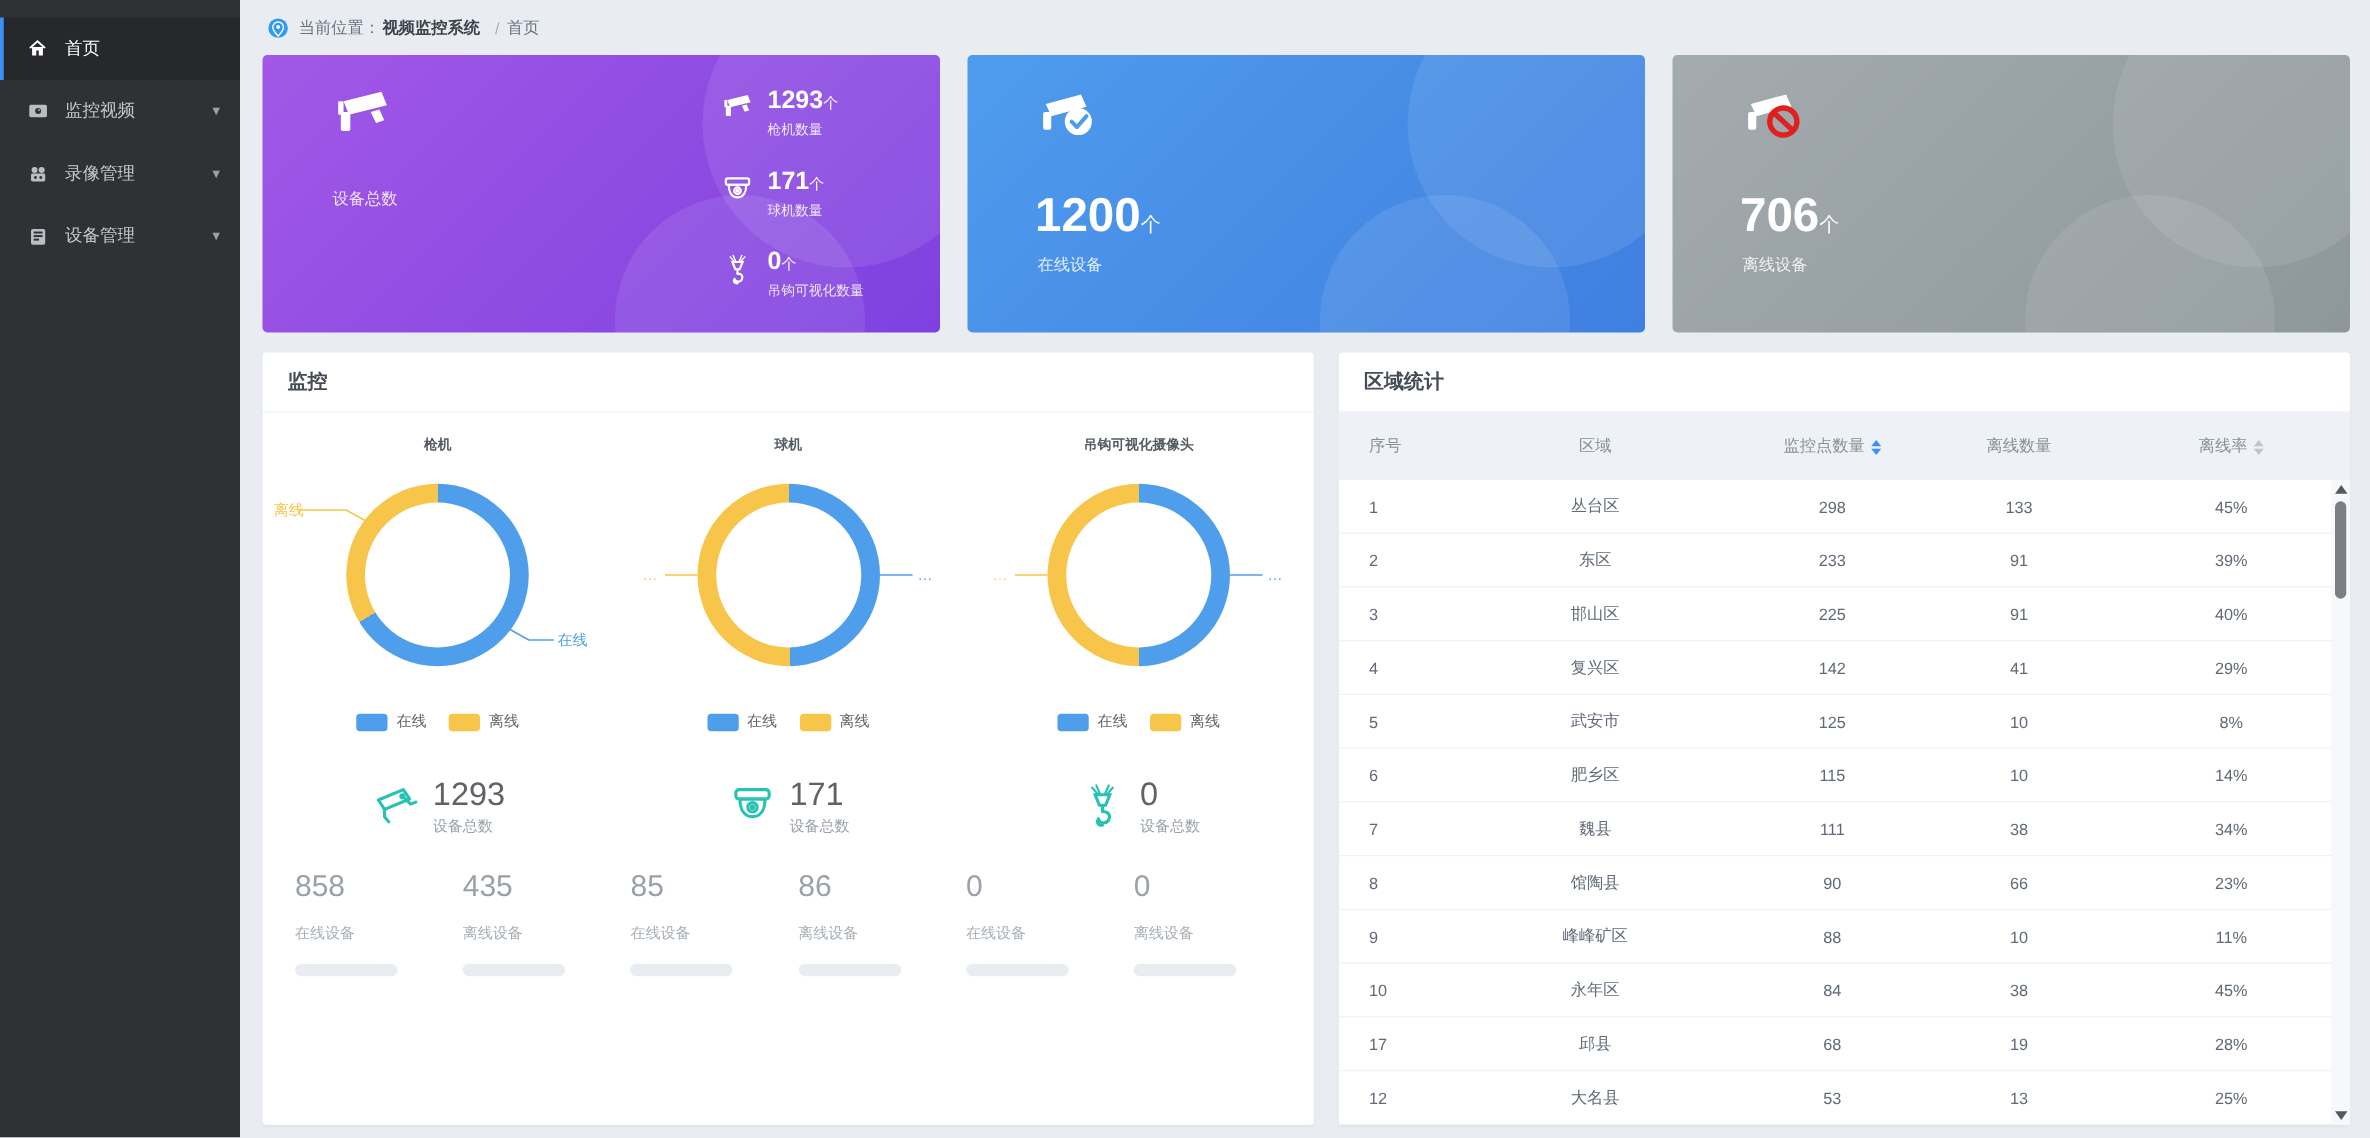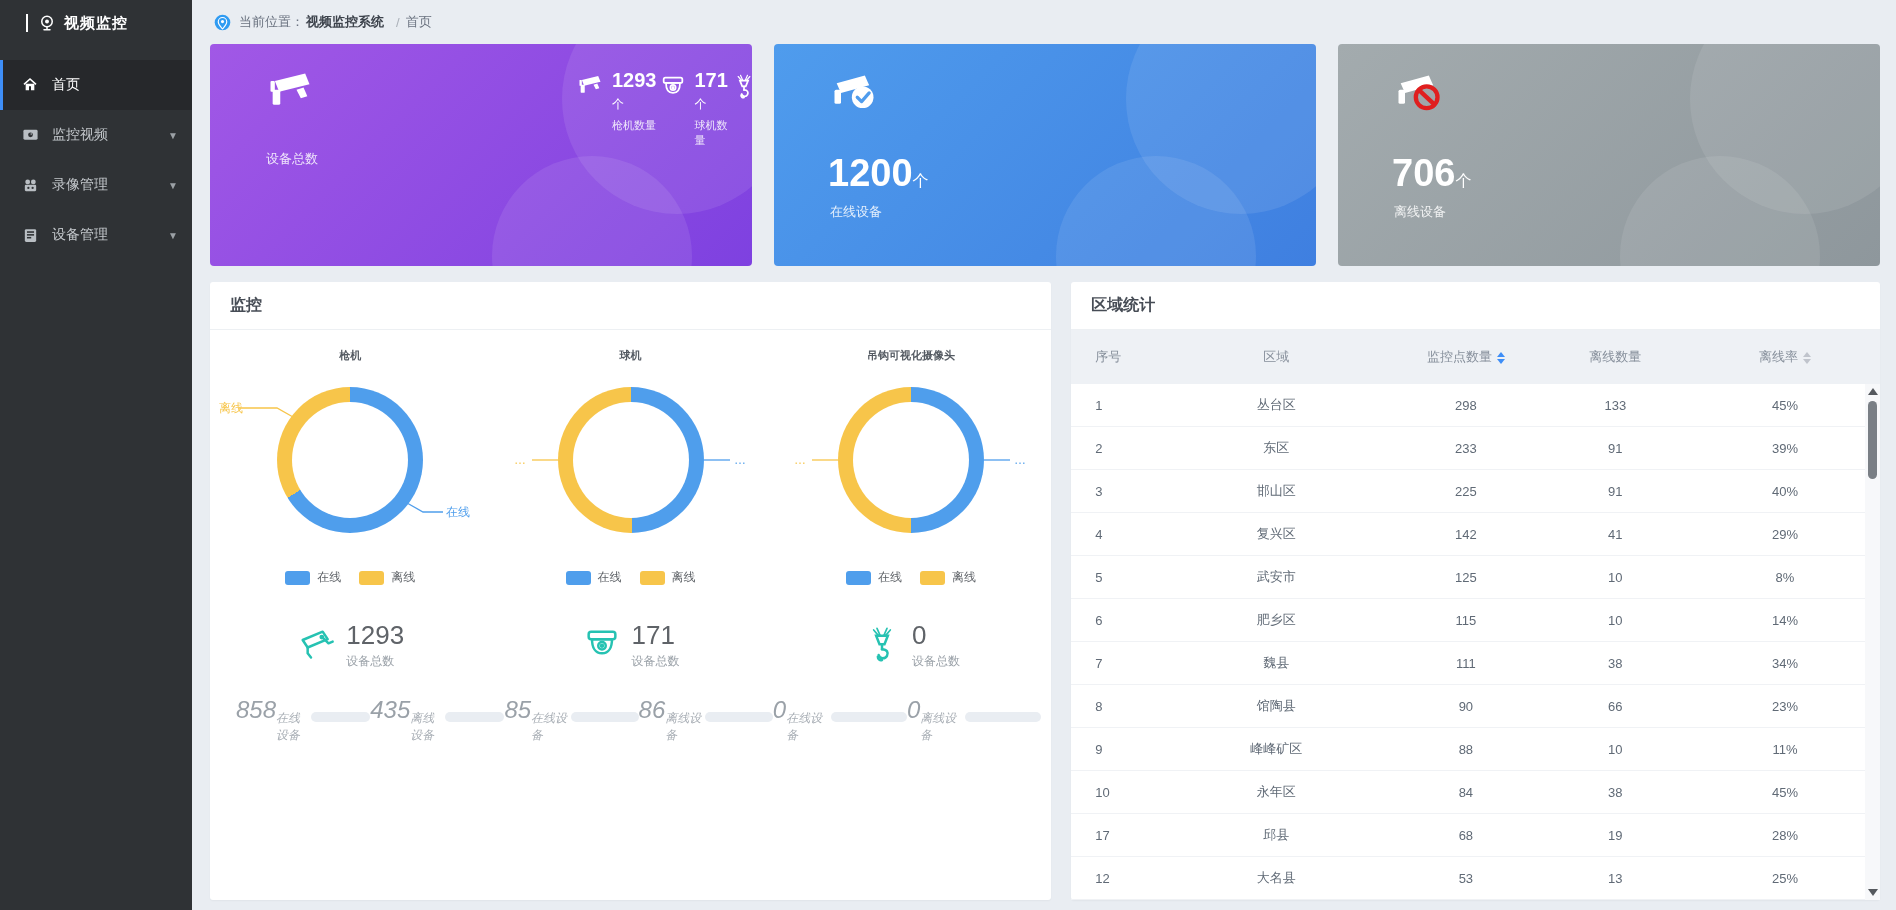--- a/index.html
+++ b/index.html
@@ -36,21 +36,21 @@
   .card.c3 { background:linear-gradient(135deg,#a3abae,#8e979c); }
   .card .deco1,.card .deco2 { position:absolute; border-radius:50%; background:rgba(255,255,255,.09); }
   .card .deco1 { width:230px; height:230px; right:-40px; top:-60px; }
   .card .deco2 { width:200px; height:200px; right:60px; bottom:-90px; }
   .card-icon { height:74px; display:flex; align-items:flex-start; padding-left:28px; }
   .card-value { font-size:38px; font-weight:bold; padding-left:28px; margin-top:10px; }
   .card-value .suffix { font-size:16px; font-weight:normal; }
   .card-label { font-size:13px; opacity:.85; padding-left:30px; margin-top:8px; }
   .card-flex { display:flex; position:relative; z-index:1; height:100%; }
   .card-left { flex:1; display:flex; flex-direction:column; }
-  .card-sub { width:150px; display:flex; flex-direction:row; justify-content:space-between; padding:2px 0; }
+  .card-sub { width:150px; display:flex; flex-direction:column; justify-content:space-between; padding:2px 0; }
   .sub-row { display:flex; align-items:flex-start; }
   .sub-ic { width:30px; margin-right:8px; display:flex; margin-top:3px; }
   .sub-val { font-size:20px; font-weight:bold; line-height:20px; }
   .sub-val .suffix { font-size:12px; font-weight:normal; }
   .sub-label { font-size:11px; opacity:.85; margin-top:4px; }
 
   
   .panels { flex:1; display:flex; gap:20px; padding:16px 16px 10px 18px; min-height:0; }
   .panel { background:#fff; border-radius:3px; display:flex; flex-direction:column; box-shadow:0 1px 2px rgba(0,0,0,.04); min-width:0; }
   .panel-monitor { flex:1.04; }
@@ -69,21 +69,21 @@
   .legend { display:flex; gap:18px; margin:26px 0 0; }
   .legend-item { display:flex; align-items:center; gap:7px; font-size:12px; color:#5f6368; cursor:pointer; }
   .legend-swatch { width:25px; height:14px; border-radius:3px; }
   .total-row { display:flex; align-items:center; gap:10px; margin-top:34px; }
   .total-ic { display:flex; }
   .total-num { font-size:26px; color:#5f6368; }
   .total-col { display:flex; flex-direction:column; }
   .total-label { font-size:12px; color:#9aa1a8; margin-top:2px; }
 
   .stats-grid { display:grid; grid-template-columns:repeat(6,1fr); padding:26px 10px 0 26px; }
-  .stat-cell { display:flex; flex-direction:row;font-style:italic; }
+  .stat-cell { display:flex; flex-direction:column; }
   .stat-num { font-size:24px; color:#9aa1a8; }
   .stat-label { font-size:12px; color:#a8aeb5; margin-top:14px; }
   .stat-bar { width:82px; height:10px; background:#e9edf2; border-radius:5px; margin-top:16px; overflow:hidden; }
   .stat-fill { height:100%; border-radius:5px; }
 
   
   .tbl-header { display:grid; grid-template-columns:90px 230px 1fr 1fr 190px; background:#eef1f5; height:54px; align-items:center; font-size:13px; color:#868f9b; }
   .tbl-header .cell, .tbl-row .cell { text-align:center; }
   .tbl-header .cell:first-child, .tbl-row .cell:first-child { text-align:left; padding-left:24px; }
   .sort-wrap { display:inline-flex; flex-direction:column; margin-left:5px; vertical-align:middle; line-height:0; cursor:pointer; }
@@ -102,32 +102,20 @@
   .vs-down { border-top:7px solid #55595e; }
   .vs-track { flex:1; width:100%; position:relative; }
   .vs-thumb { position:absolute; top:2px; left:3px; width:9px; height:78px; background:#7a7f85; border-radius:5px; cursor:pointer; }
 </style>
 </head>
 <body>
 
 <div class="app">
 
   <aside class="sidebar">
-    <div class="logo">
-      <span class="logo-bar"></span>
-      <span class="logo-icon">
-        <svg width="18" height="18" viewBox="0 0 24 24">
-            <circle cx="12" cy="10" r="7" fill="none" stroke="#fff" stroke-width="2"></circle>
-            <circle cx="12" cy="10" r="2.6" fill="#fff"></circle>
-            <path d="M8 21h8" stroke="#fff" stroke-width="2" stroke-linecap="round"></path>
-            <path d="M12 17v4" stroke="#fff" stroke-width="2"></path>
-          </svg>
-      </span>
-      <span class="logo-text">视频监控</span>
-    </div>
     <nav class="side-menu" id="side-menu">
         <div class="side-item active">
           <span class="s-icon">
             <svg width="16" height="16" viewBox="0 0 24 24">
               <path d="M3 11 12 3l9 8" fill="none" stroke="#ffffff" stroke-width="2.4"></path>
               <path d="M5.5 10v10h5v-6h3v6h5V10" fill="#ffffff"></path>
             </svg>
           </span>
           <span class="s-label">首页</span>
         </div>

